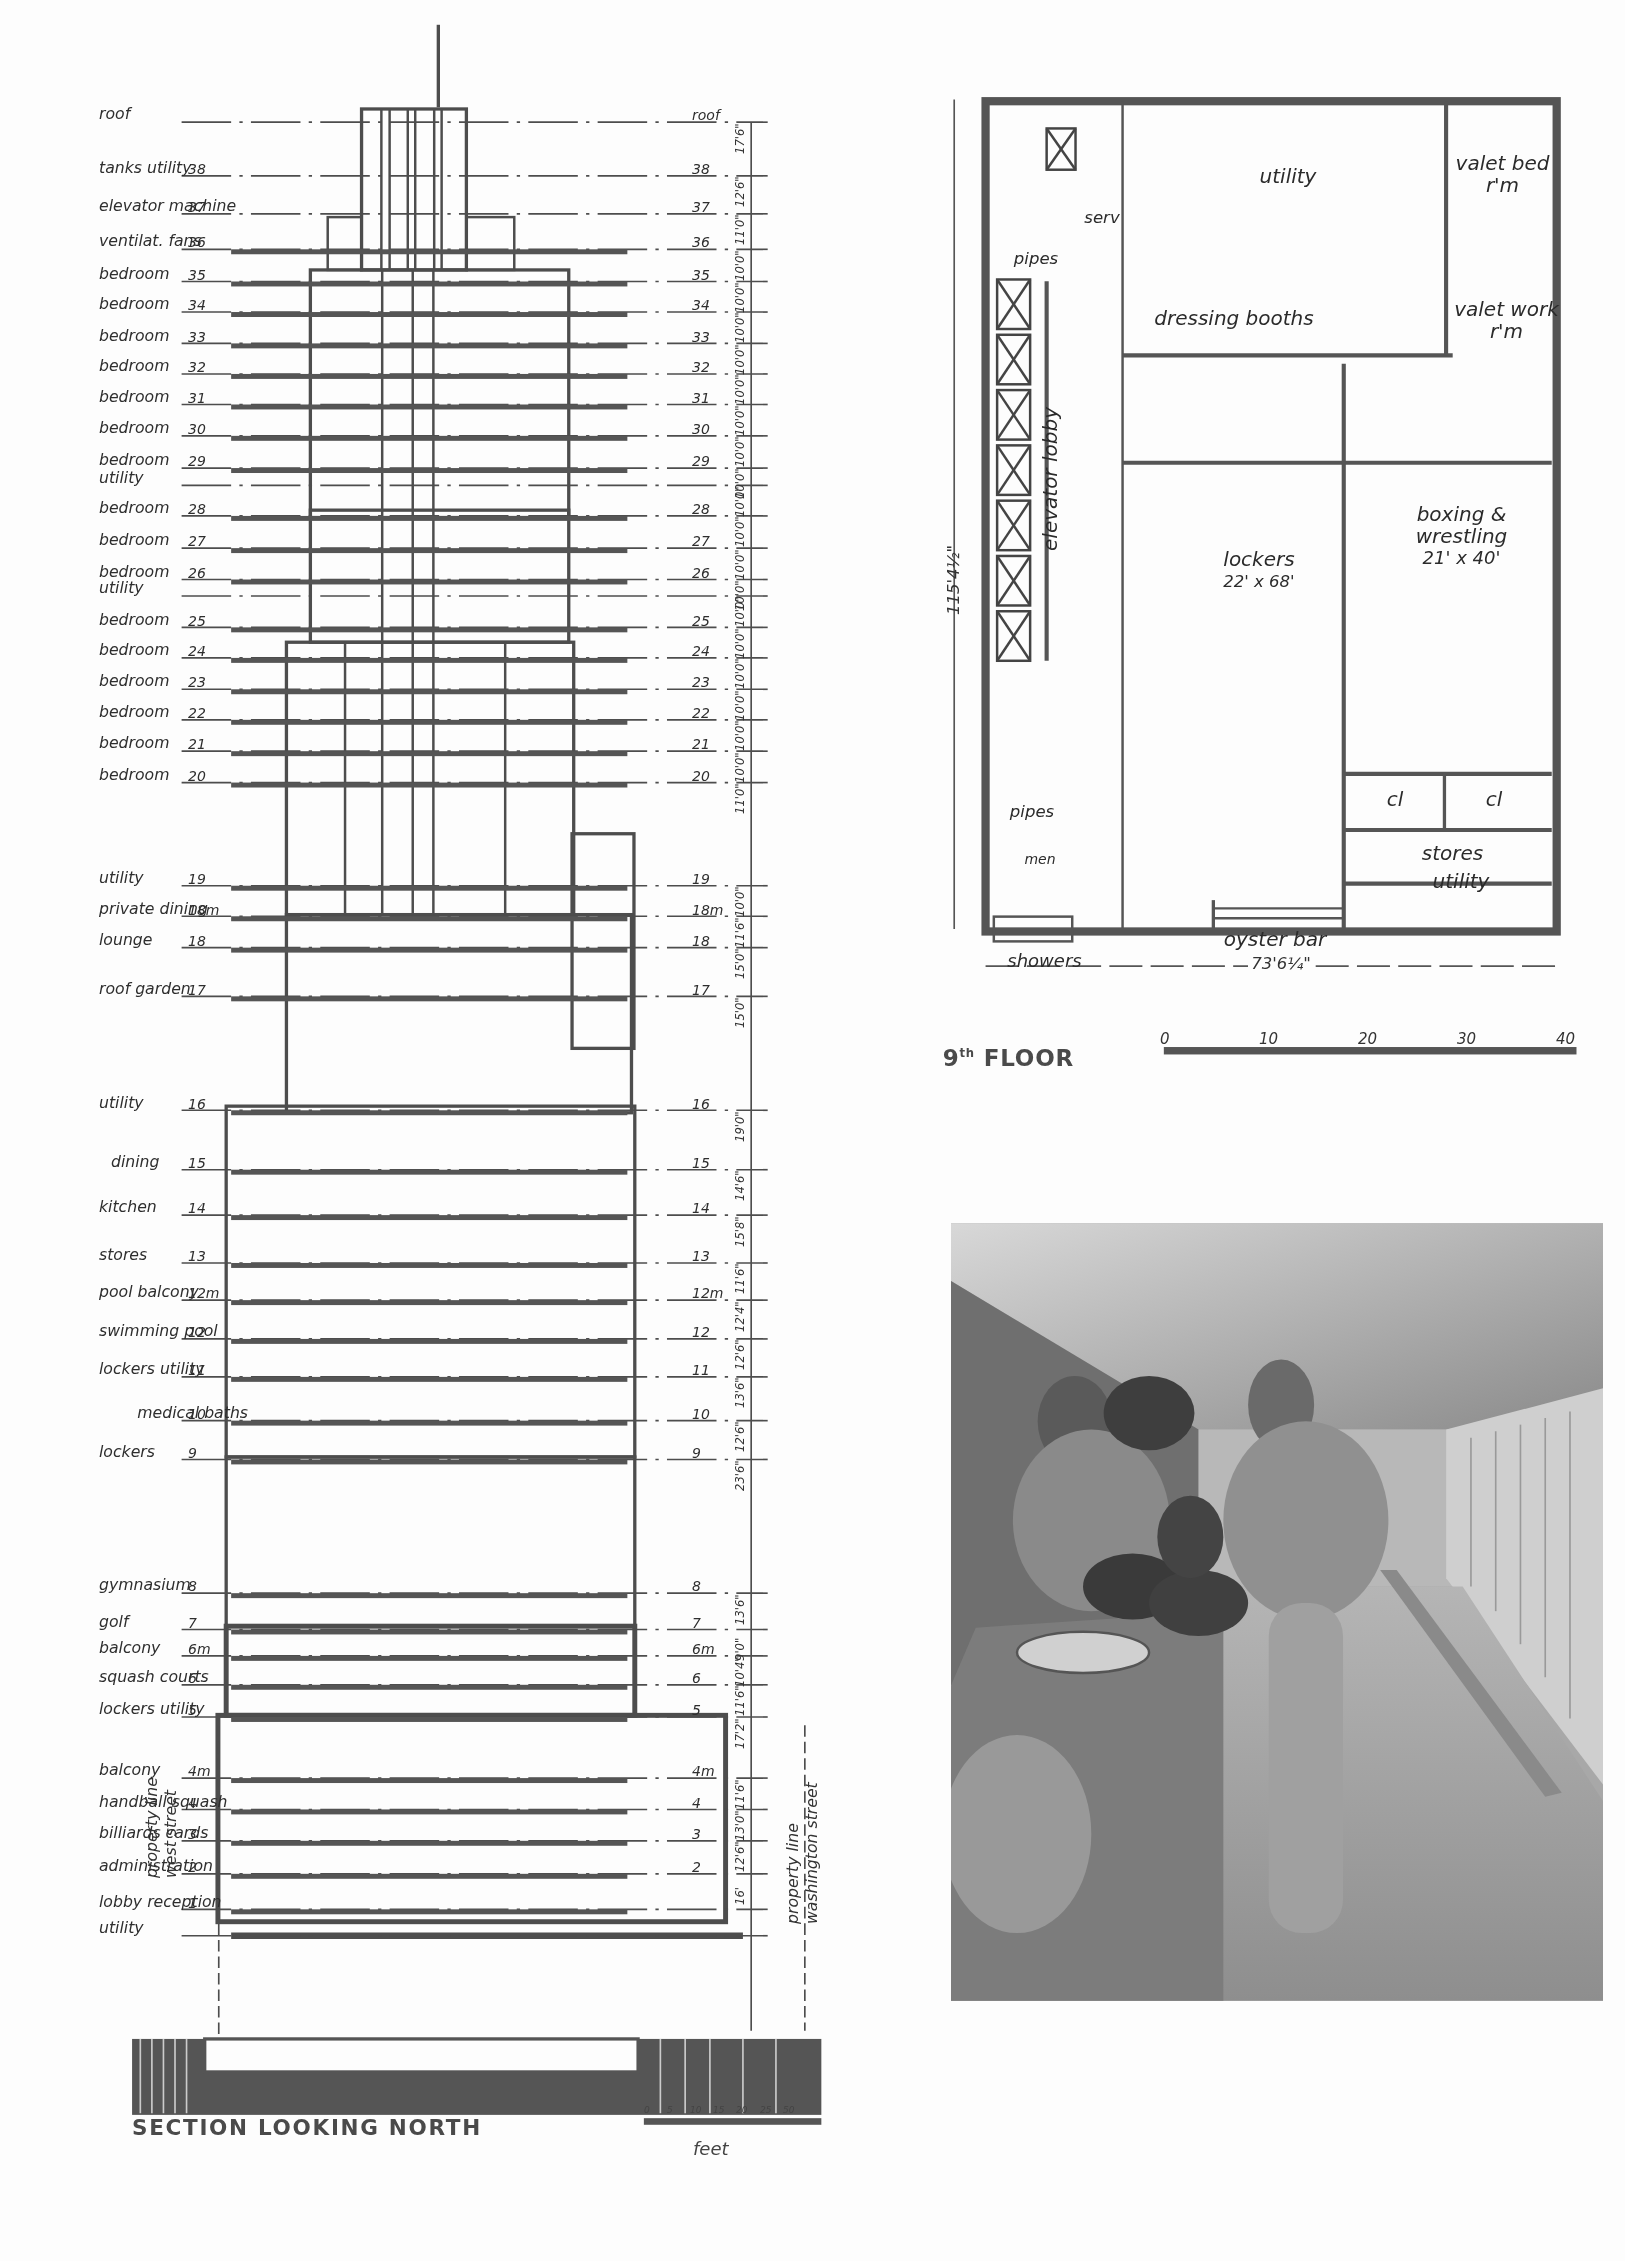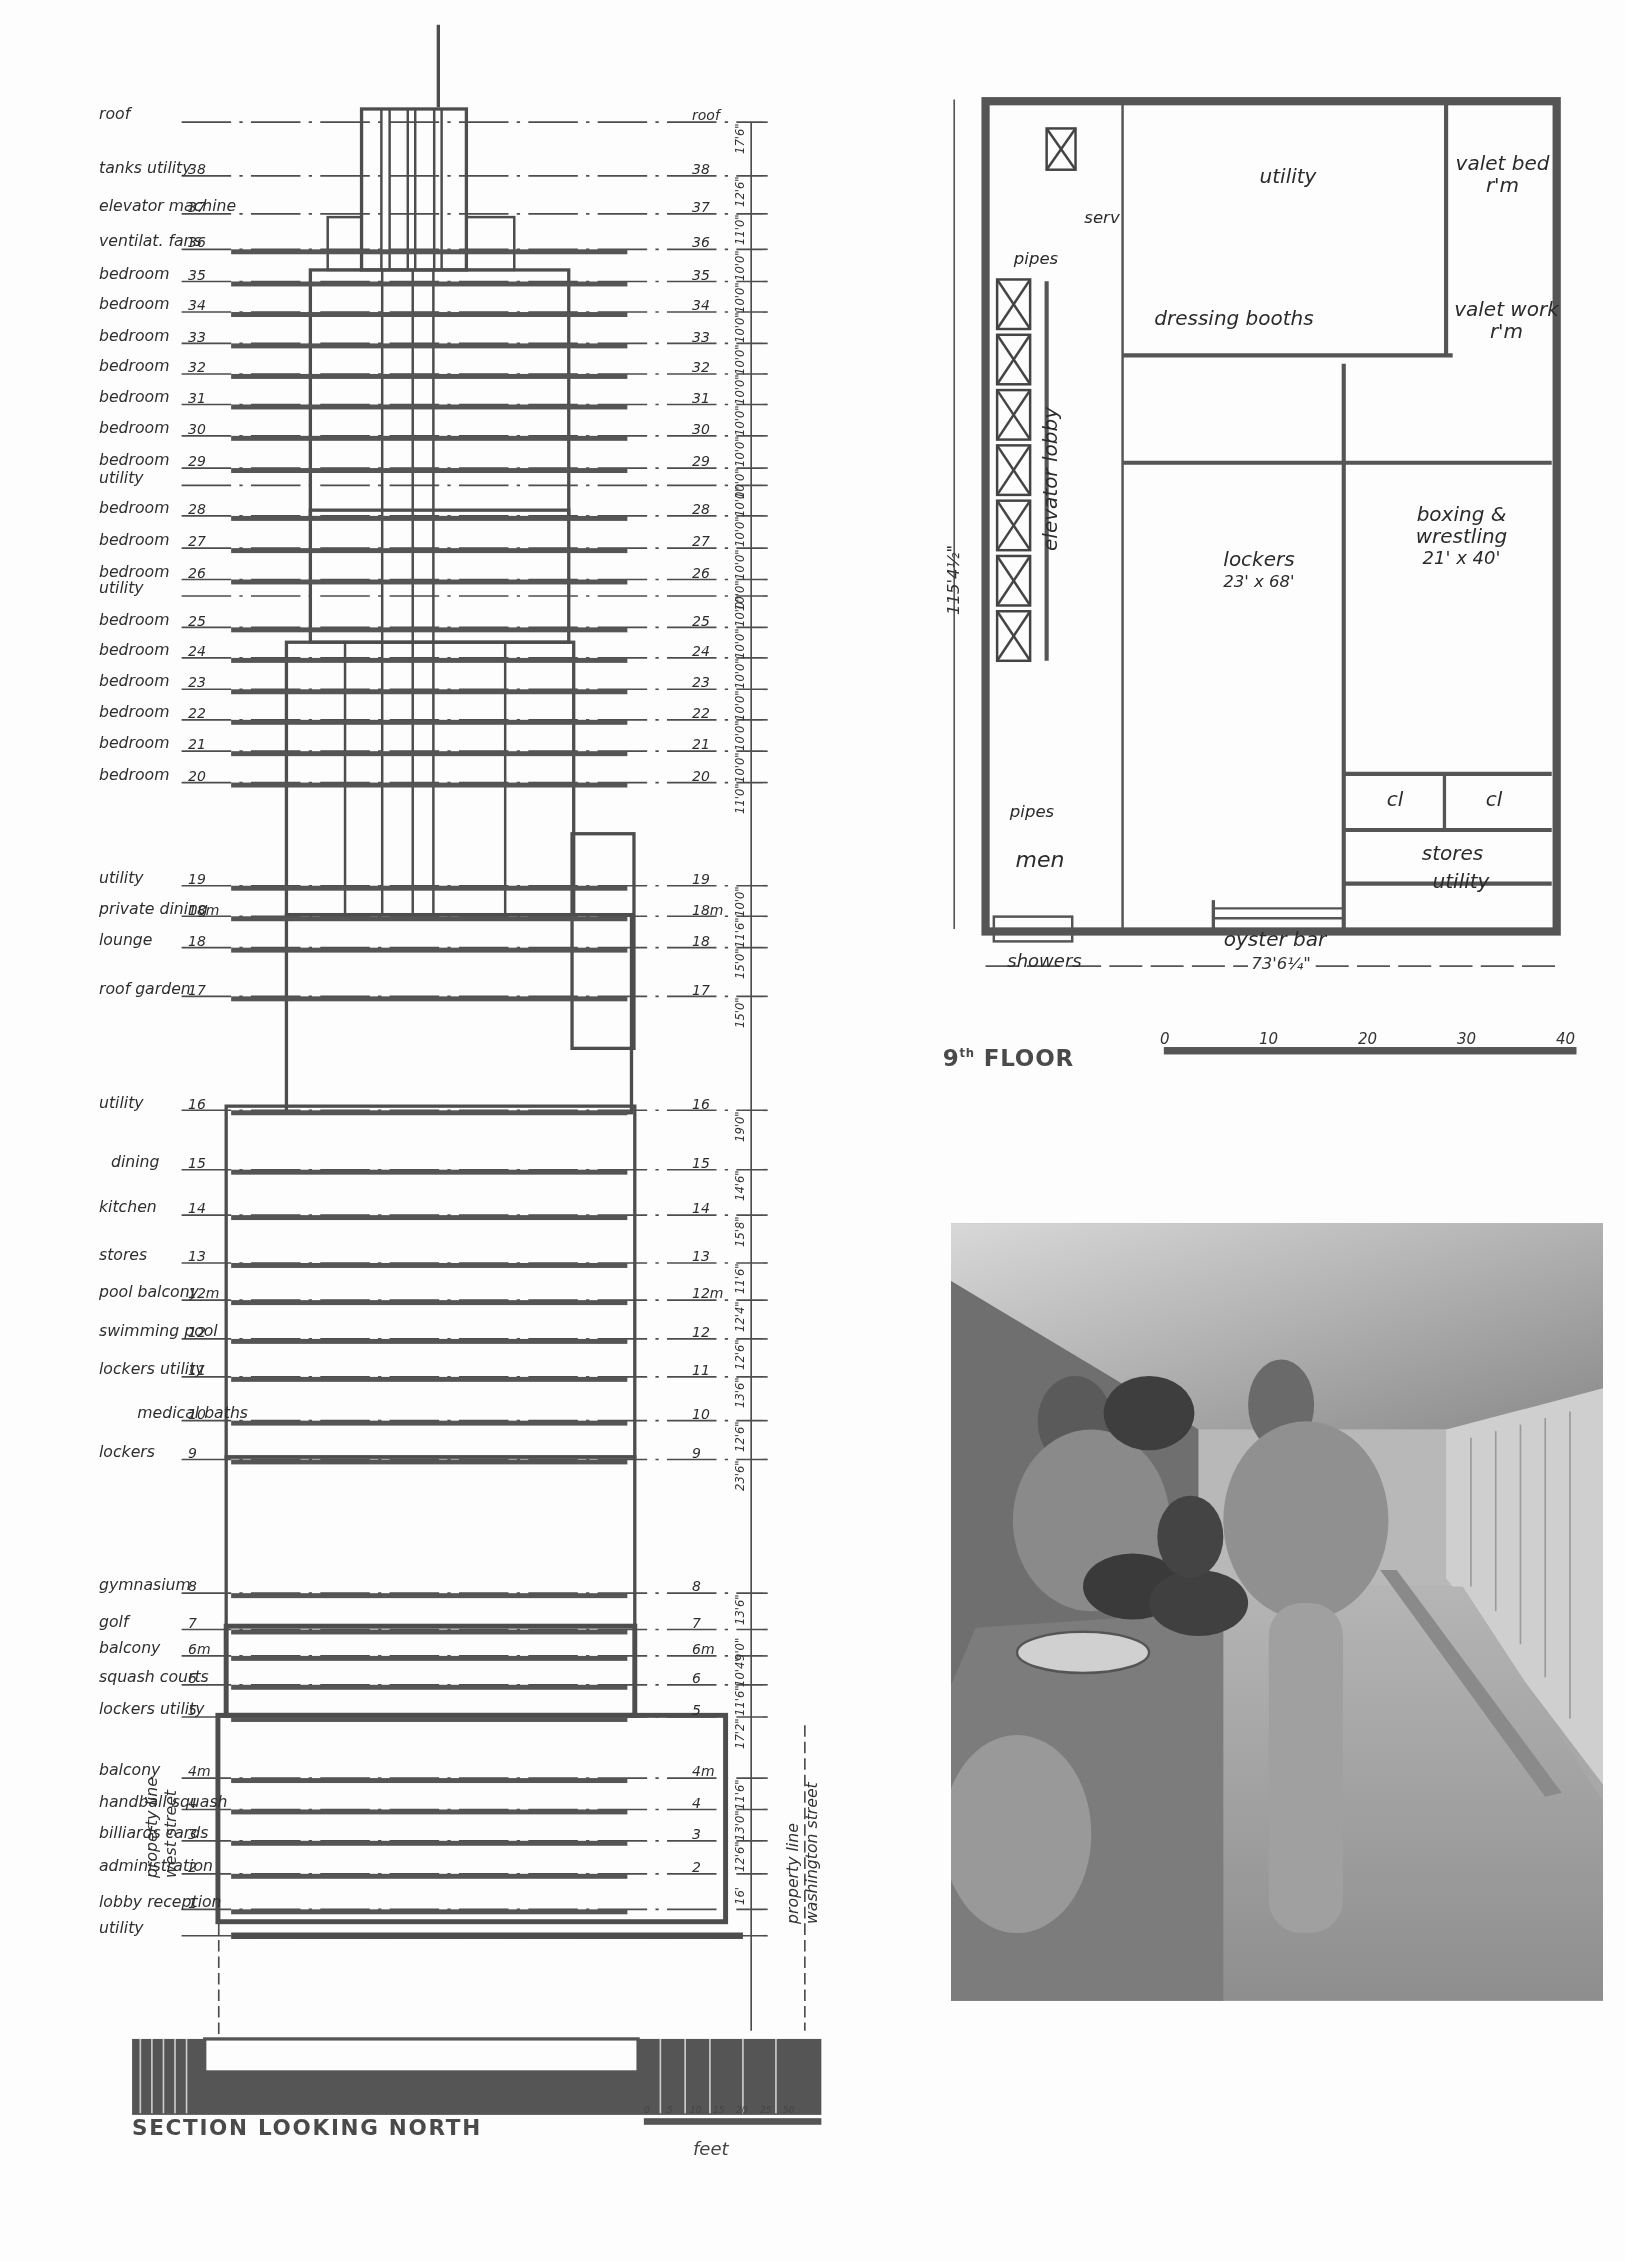--- a/index.html
+++ b/index.html
@@ -437,31 +437,31 @@
   </div>
   <div class="room" style="left:136px;top:124px;width:50px;font-size:16.5px">serv</div>
   <div class="room" style="left:66px;top:165px;width:58px;font-size:16.5px">pipes</div>
   <div class="room" style="left:194px;top:225px;width:198px">dressing booths</div>
   <div class="room" style="left:512px;top:216px;width:107px">
     <span>valet work r'm</span>
   </div>
   <div class="room" style="left:99px;top:487px;width:182px;transform:rotate(-90deg);transform-origin:left top;">elevator lobby</div>
   <div class="room" style="left:248px;top:466px;width:140px">
     <div>lockers</div>
-    <div style="font-size:16.5px">23' x 68'</div>
+    <div style="font-size:16.5px">22' x 68'</div>
   </div>
   <div class="room" style="left:446px;top:421px;width:149px">
     <div>boxing &amp; wrestling</div>
     <div style="font-size:18px">21' x 40'</div>
   </div>
   <div class="room" style="left:429px;top:706px;width:50px">cl</div>
   <div class="room" style="left:528px;top:706px;width:50px">cl</div>
   <div class="room" style="left:462px;top:760px;width:99px">stores</div>
   <div class="room" style="left:58px;top:718px;width:66px;font-size:16.5px">pipes</div>
-  <div class="room" style="left:66px;top:766px;width:66px;font-size:22px">men</div>
+  <div class="room" style="left:66px;top:766px;width:66px;font-size:14px">men</div>
   <div class="room" style="left:50px;top:867px;width:107px;font-size:18px">showers</div>
   <div class="room" style="left:264px;top:846px;width:140px">oyster bar</div>
   <div class="room" style="left:462px;top:788px;width:116px;top:788px">utility</div>
 
   <div class="hand" style="position:absolute;left:2.5px;top:532px;font-size:16.5px;transform:rotate(-90deg);transform-origin:left top">115'4½"</div>
   <div class="hand" style="position:absolute;left:307px;top:871px;font-size:16.5px;background:#fdfdfd;padding:0 3.3px">73'6¼"</div>
 
   <div class="plan-title">
     <span>9</span><sup>th</sup> <span>FLOOR</span>
   </div>

